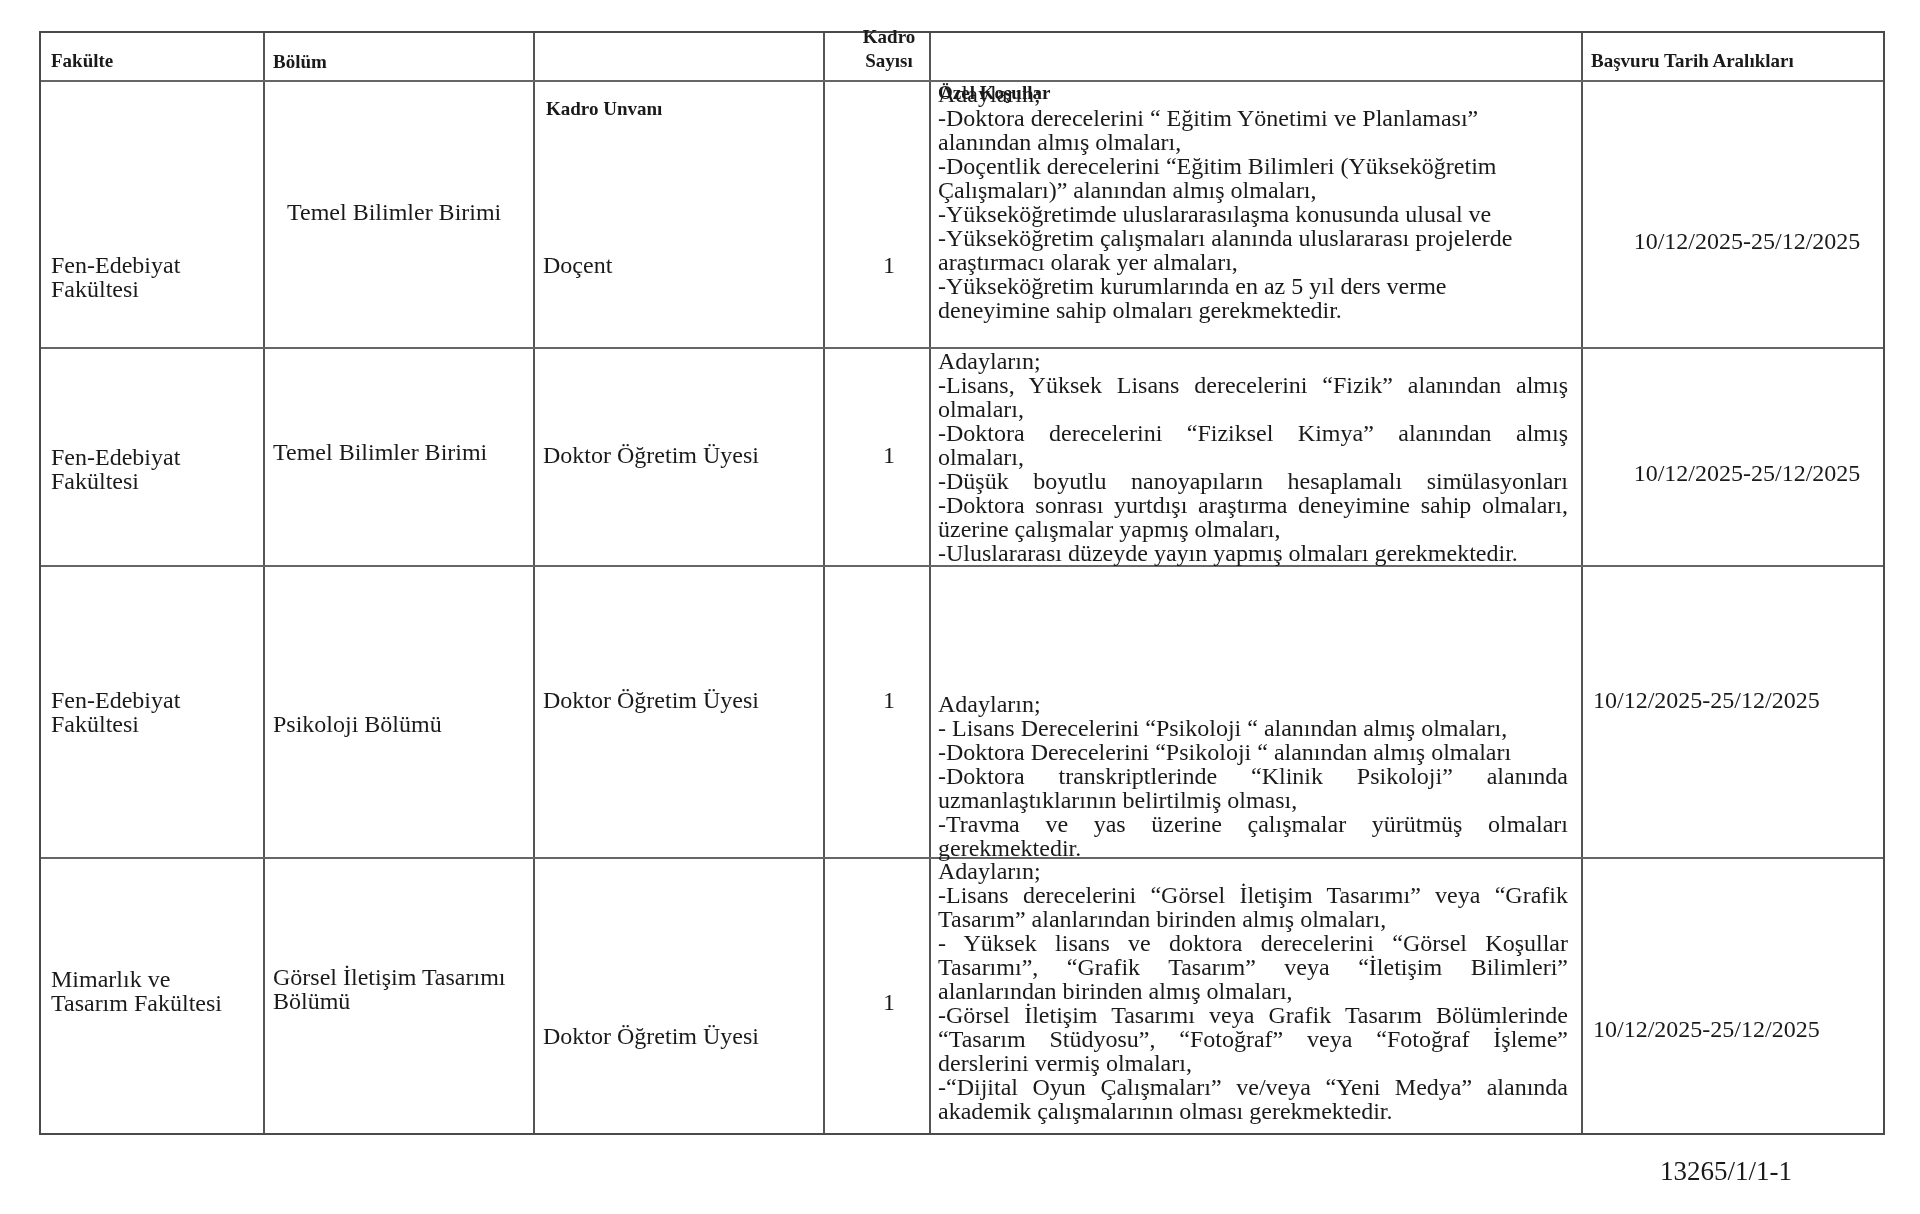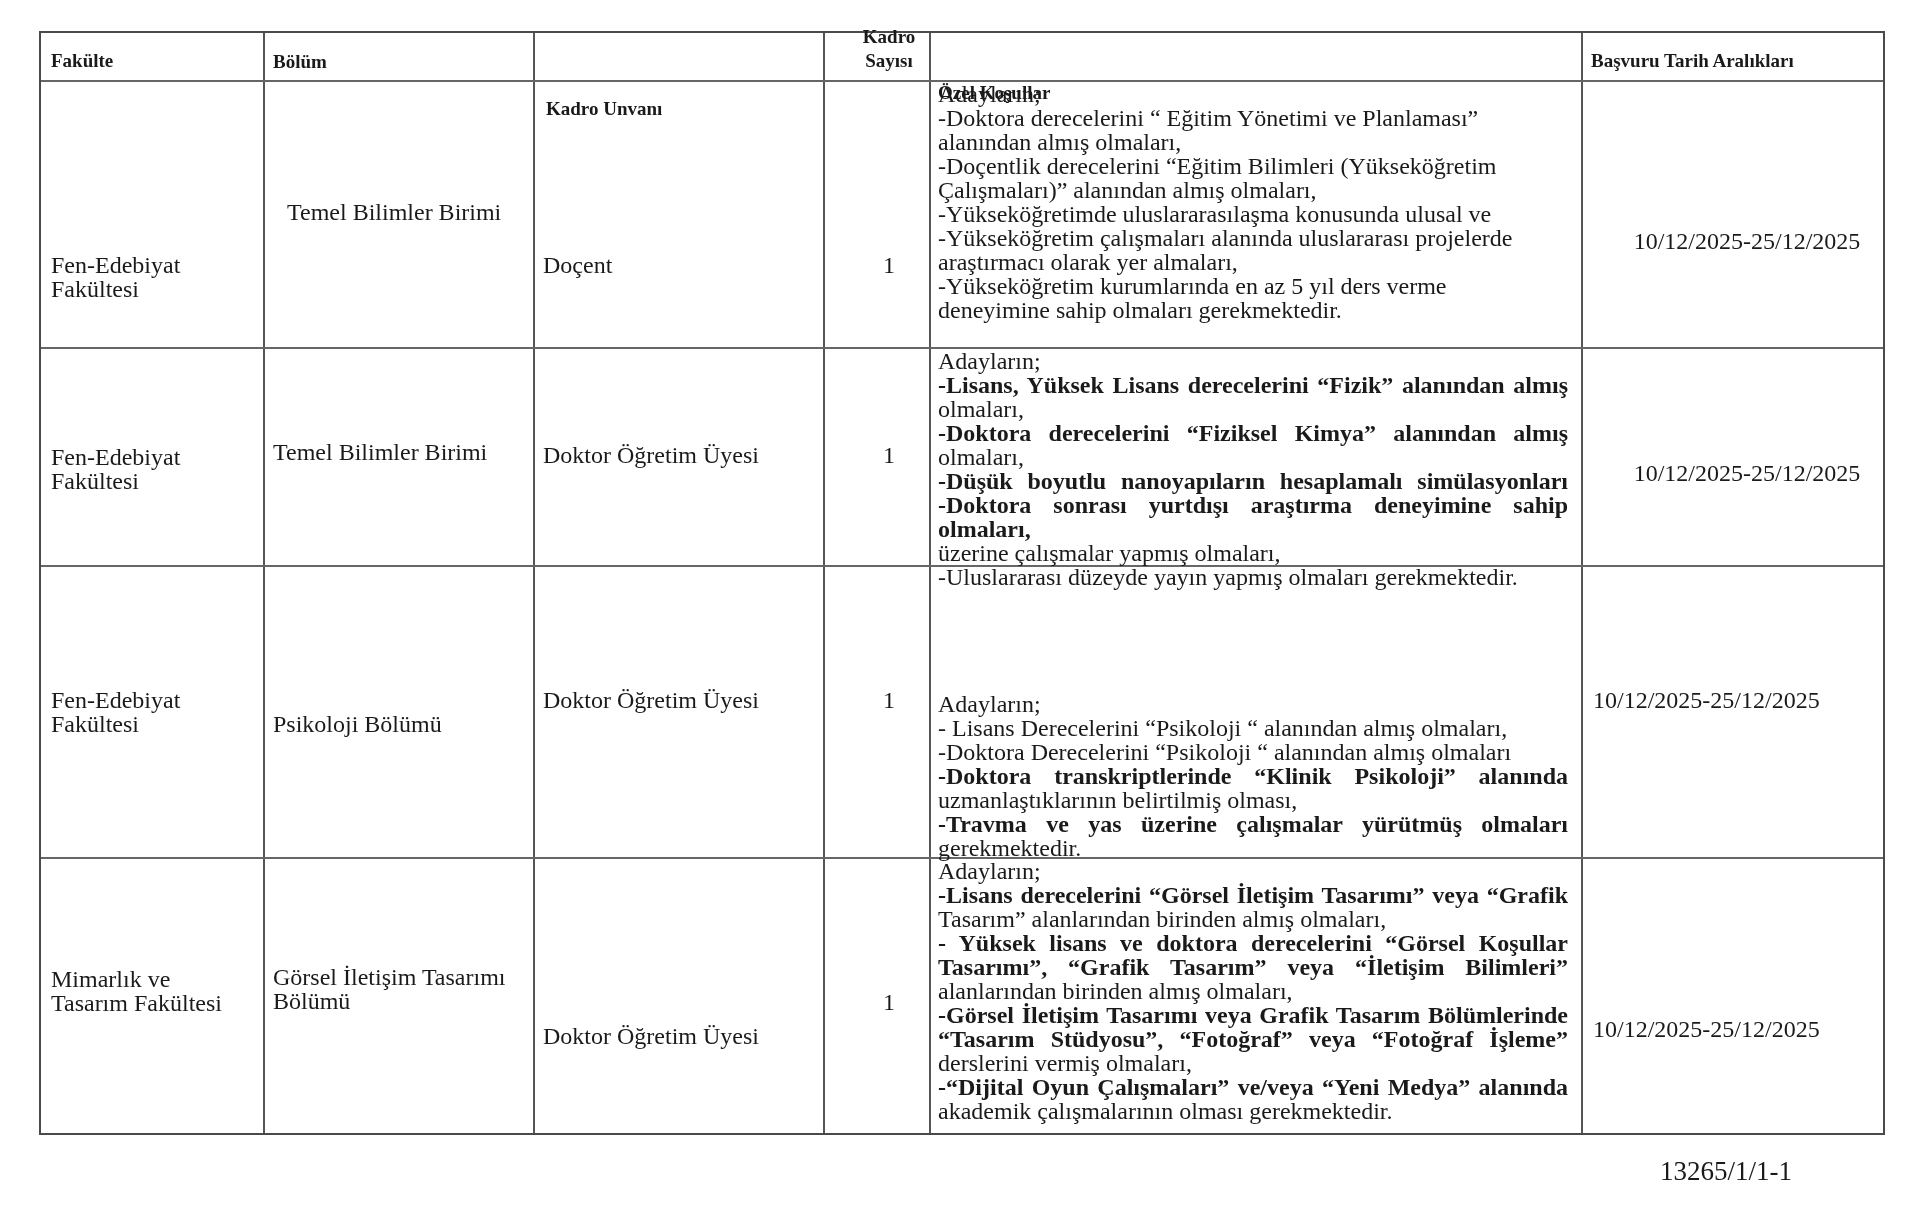--- a/index.html
+++ b/index.html
@@ -6,21 +6,21 @@
   body { width:1920px; height:1214px; position:relative; overflow:hidden;
          font-family:"Liberation Serif", "DejaVu Serif", serif; color:#1a1a1a; }
   .tbl { position:absolute; left:39px; top:31px; width:1846px; height:1104px;
          border:2px solid #4a4a4a; box-sizing:border-box; }
   .vline { position:absolute; top:0; bottom:0; width:0; border-left:2px solid #555; }
   .hline { position:absolute; left:0; right:0; height:0; border-top:2px solid #666; }
   .cell { position:absolute; box-sizing:border-box; font-size:24px; line-height:24px; }
   .hdr { font-weight:bold; font-size:19px; line-height:24px; }
   .center { text-align:center;padding-left:24px; }
   .line { display:block; }
-  .jline { display:block; text-align:justify; text-align-last:justify;font-weight:bold; }
+  .jline { display:block; text-align:justify; text-align-last:justify; }
   .page-num { position:absolute; left:1660px; top:1155px; font-size:27px; line-height:32px; }
 </style>
 </head>
 <body>
 
 <div class="tbl">
 
   <div class="vline" style="left:222px"></div>
   <div class="vline" style="left:492px"></div>
   <div class="vline" style="left:782px"></div>

